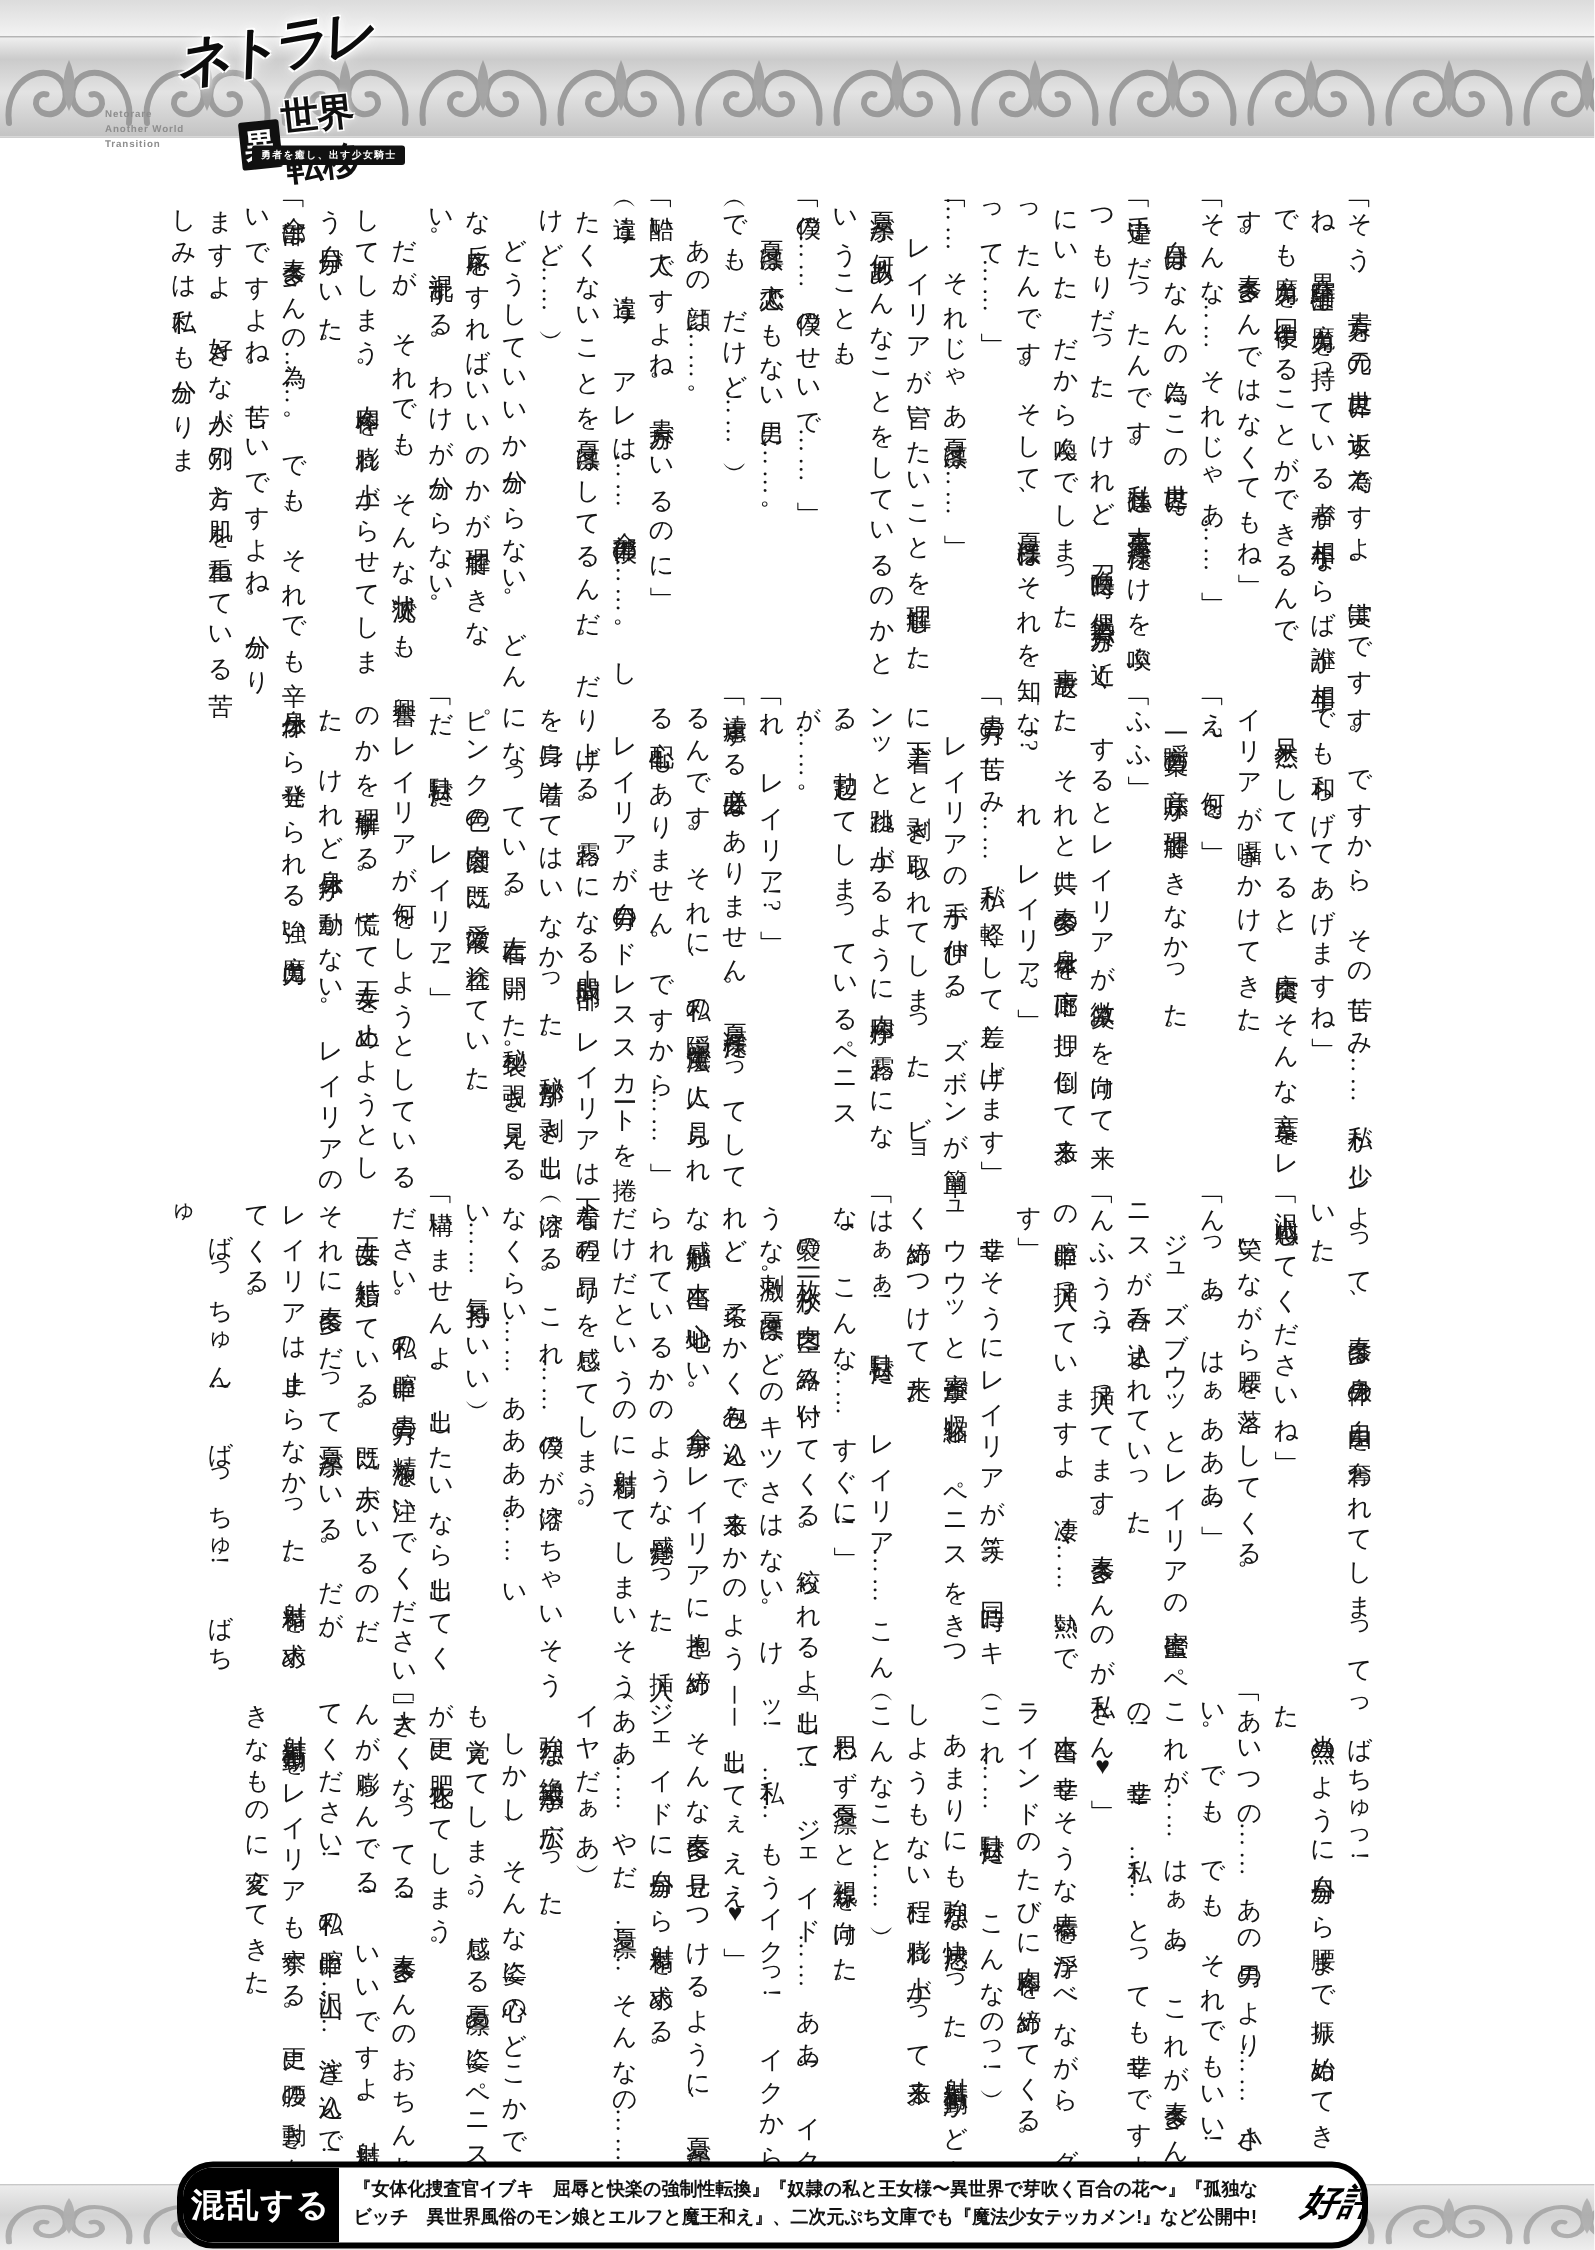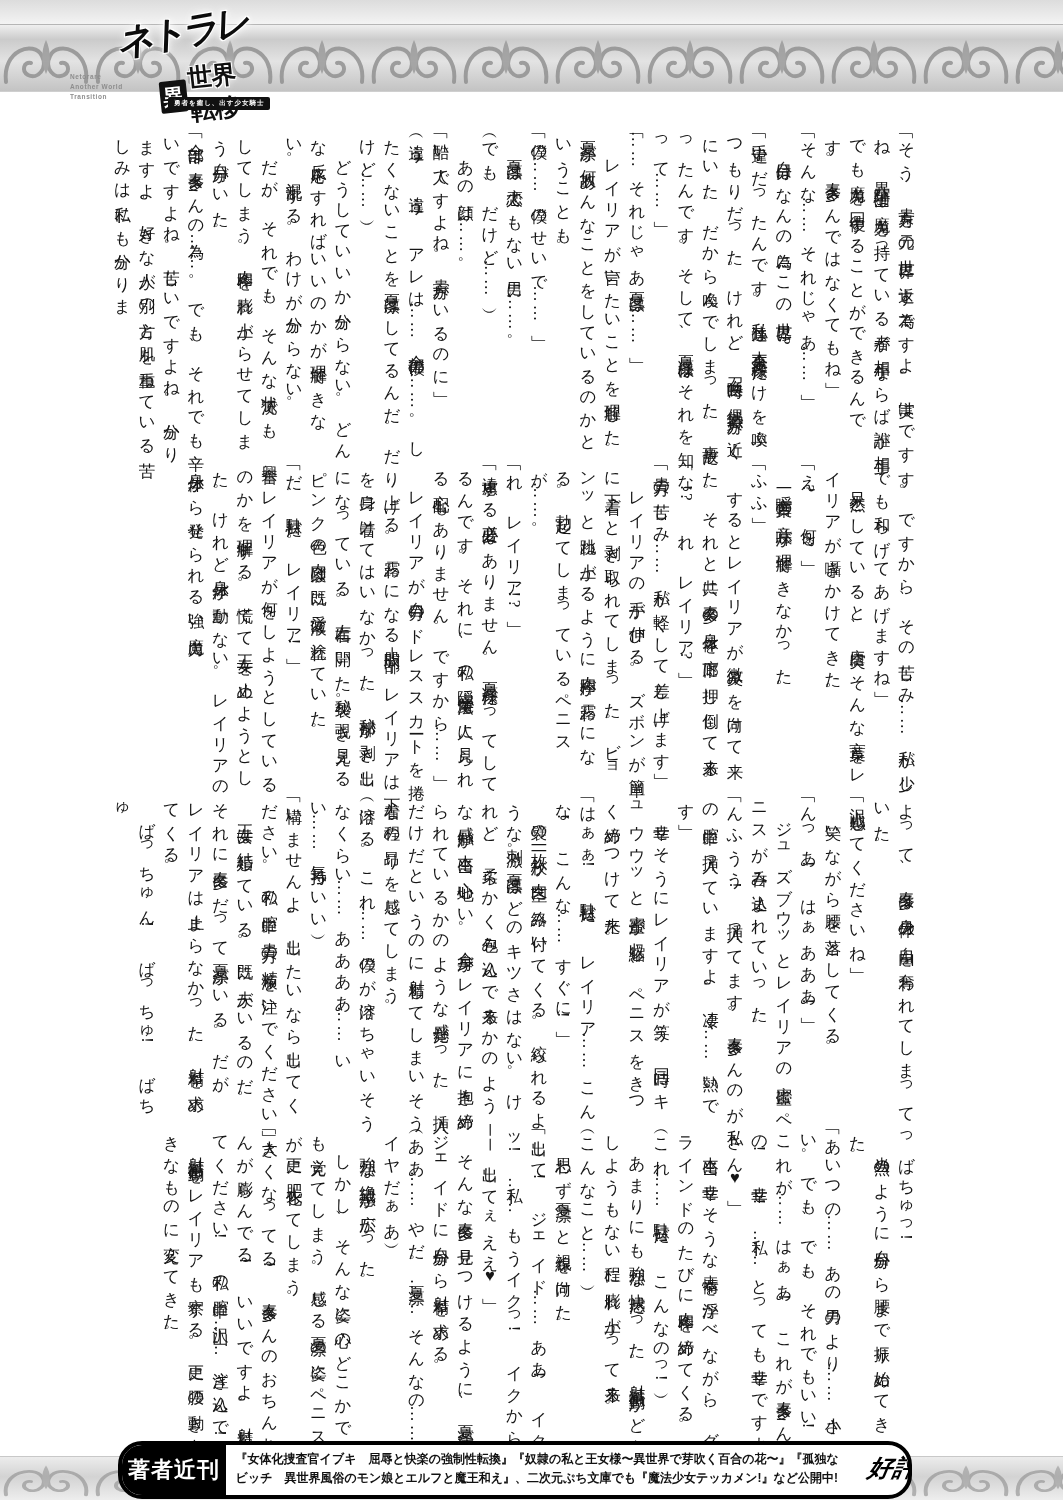--- a/index.html
+++ b/index.html
@@ -176,19 +176,19 @@
       <use href="#orntile" x="828" y="2"></use>
         <use href="#orntile" x="920" y="2"></use>
         <use href="#orntile" x="1012" y="2"></use>
     </g>
   </svg>
 </div>
 
 <div class="page-number">283</div>
 
 <div class="footer-box">
-  <div class="footer-label">著者近刊</div>
+  <div class="footer-label">混乱する</div>
   <div class="footer-works">
     <div>『女体化捜査官イブキ　屈辱と快楽の強制性転換』『奴隷の私と王女様〜異世界で芽吹く百合の花〜』『孤独な</div>
     <div>ビッチ　異世界風俗のモン娘とエルフと魔王和え』、二次元ぷち文庫でも『魔法少女テッカメン!』など公開中!</div>
   </div>
   <div class="footer-avail">好評発売中!</div>
 </div>
 
 </body></html>

